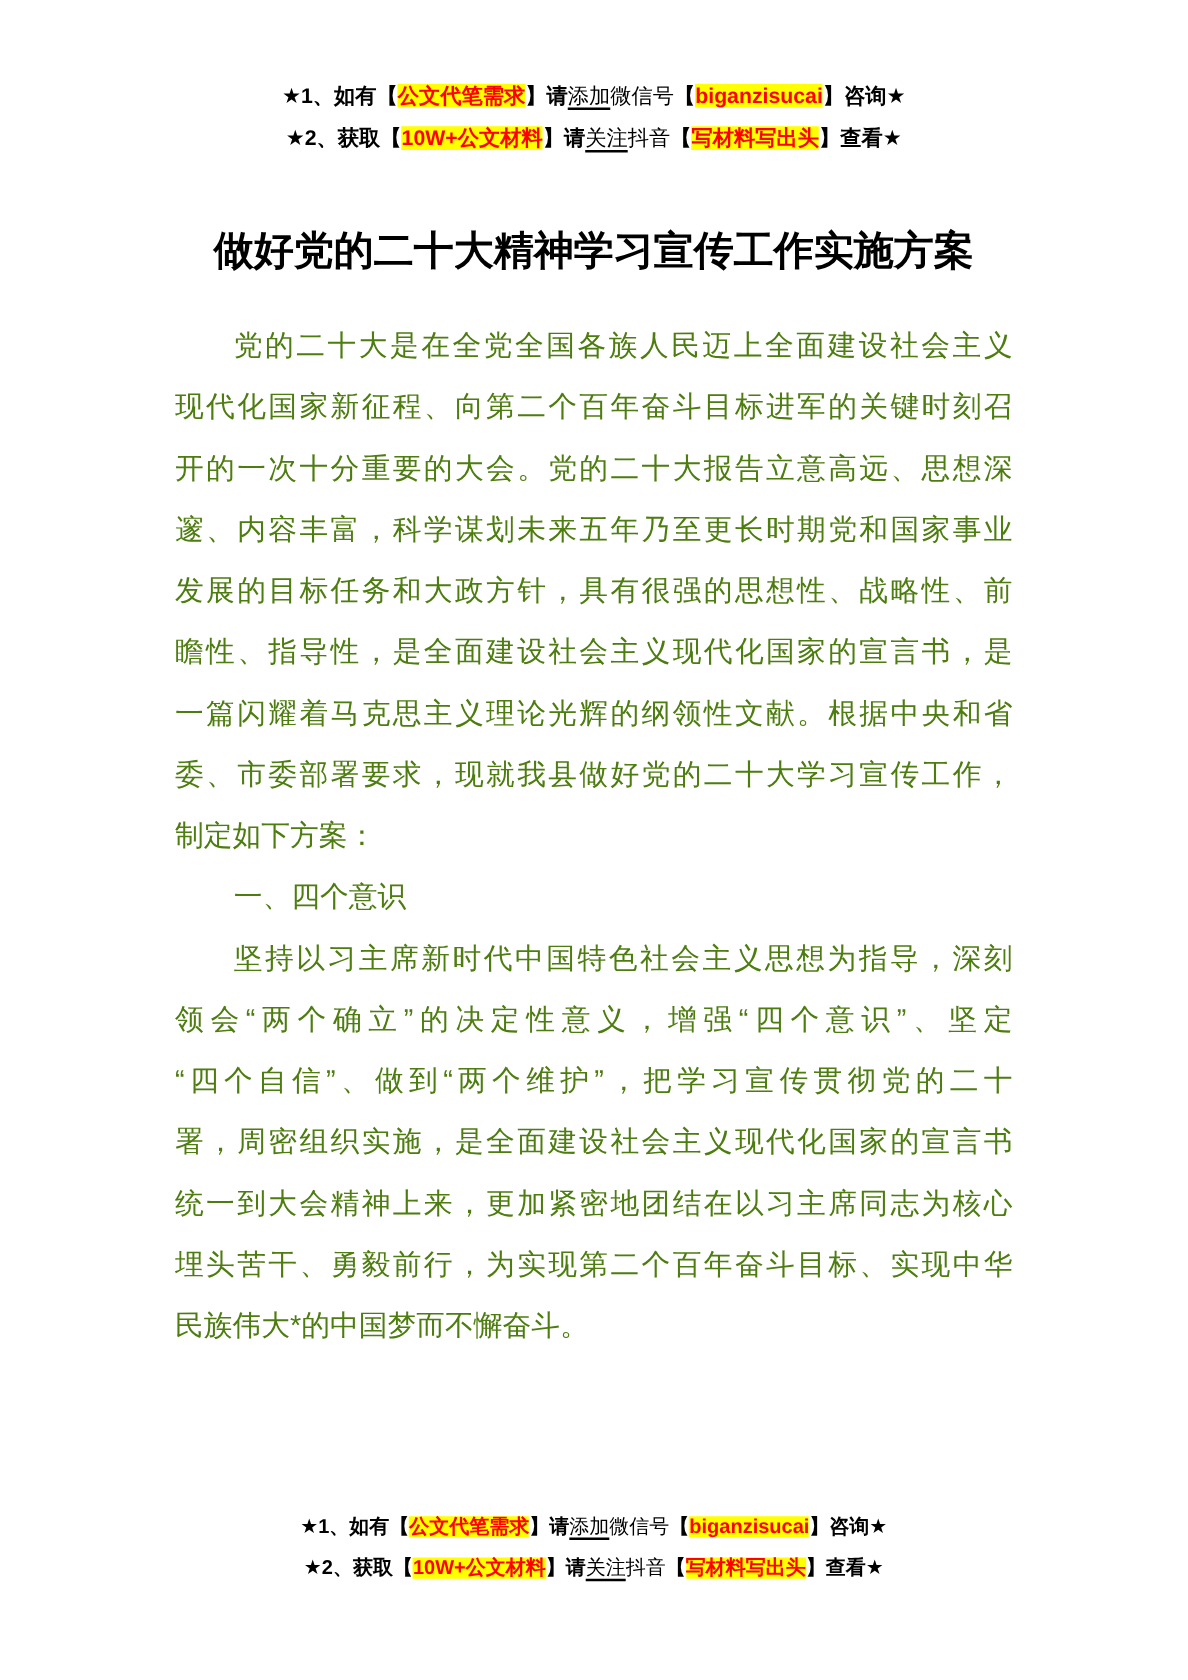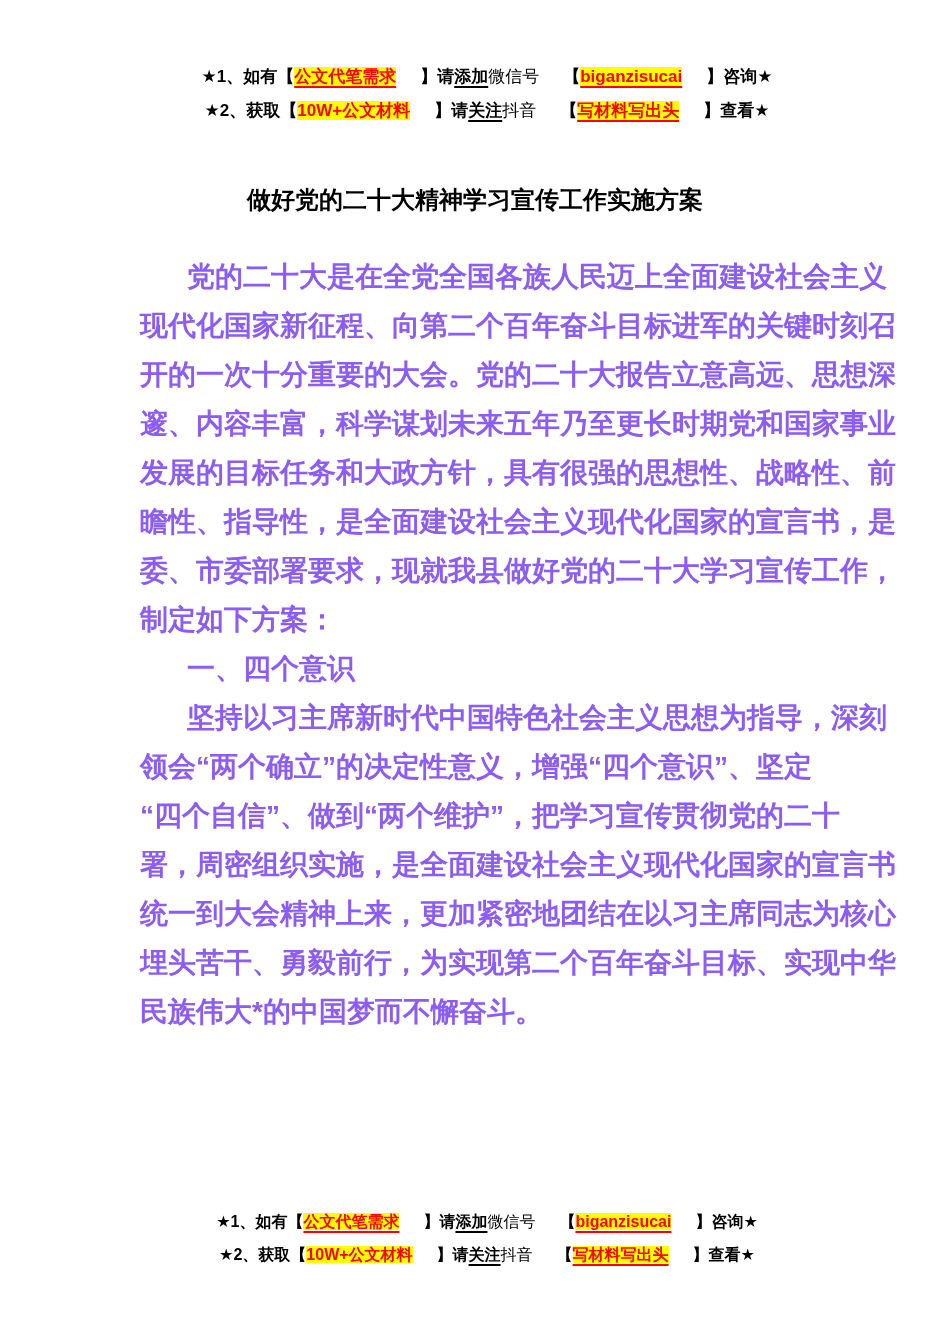--- a/index.html
+++ b/index.html
@@ -12,55 +12,54 @@
     overflow:hidden;
   }
   
   .ad{
     text-align:center;
     font-weight:bold;
     color:#000;
   }
   .ad-header{padding-top:60px;font-size:17px;line-height:34px;}
   .ad-footer{position:absolute;left:0;right:0;top:1205px;font-size:16px;line-height:33px;}
-  .seg-b{font-weight:bold;margin-left:24px;}
+  .seg-b{font-weight:bold;}
   .seg-r{font-weight:normal;text-align:right;}
   .seg-u{
-    font-weight:bold;
+    font-weight:normal;
     text-decoration:underline;
     text-decoration-thickness:2px;
     text-underline-offset:4px;
   }
   .seg-hl, .seg-hln{
     color:#ff0000;
     background:#ffff00;
     font-weight:bold;
   }
   .seg-hl{
-    text-decoration:underline;
     text-decoration-color:#ff0000;
     text-decoration-thickness:2px;
     text-underline-offset:4px;
   }
   
   .doc-title{
     margin:54px 0 0 0;
     text-align:center;
-    font-size:24px;
+    font-size:32px;
     line-height:36px;
     font-weight:bold;
     color:#000;
   }
   
   .doc-body{
     margin:34px 140px 0 140px;
-    font-size:28px;
+    font-size:23px;
     line-height:49px;
-    color:#8b5cf6;
-    font-weight:bold;
+    color:#4d7c0f;
+    font-weight:normal;
   }
   .line{
     height:49px;
     white-space:nowrap;
     text-align:justify;
     text-align-last:justify;
     text-justify:inter-character;
   }
   .line.noj{text-align:right;text-align-last:left;}
   .line.ind{text-indent:47px;}
@@ -81,20 +80,21 @@
 
   <h1 class="doc-title">做好党的二十大精神学习宣传工作实施方案</h1>
 
   <div class="doc-body">
     <div class="line ind">党的二十大是在全党全国各族人民迈上全面建设社会主义</div>
     <div class="line">现代化国家新征程、向第二个百年奋斗目标进军的关键时刻召</div>
     <div class="line">开的一次十分重要的大会。党的二十大报告立意高远、思想深</div>
     <div class="line">邃、内容丰富，科学谋划未来五年乃至更长时期党和国家事业</div>
     <div class="line">发展的目标任务和大政方针，具有很强的思想性、战略性、前</div>
     <div class="line">瞻性、指导性，是全面建设社会主义现代化国家的宣言书，是</div>
+    <div class="line">一篇闪耀着马克思主义理论光辉的纲领性文献。根据中央和省</div>
     <div class="line">委、市委部署要求，现就我县做好党的二十大学习宣传工作，</div>
     <div class="line noj">制定如下方案：</div>
 
     <div class="line ind noj">一、四个意识</div>
 
     <div class="line ind">坚持以习主席新时代中国特色社会主义思想为指导，深刻</div>
     <div class="line">领会“两个确立”的决定性意义，增强“四个意识”、坚定</div>
     <div class="line">“四个自信”、做到“两个维护”，把学习宣传贯彻党的二十</div>
     <div class="line">署，周密组织实施，是全面建设社会主义现代化国家的宣言书</div>
     <div class="line">统一到大会精神上来，更加紧密地团结在以习主席同志为核心</div>

